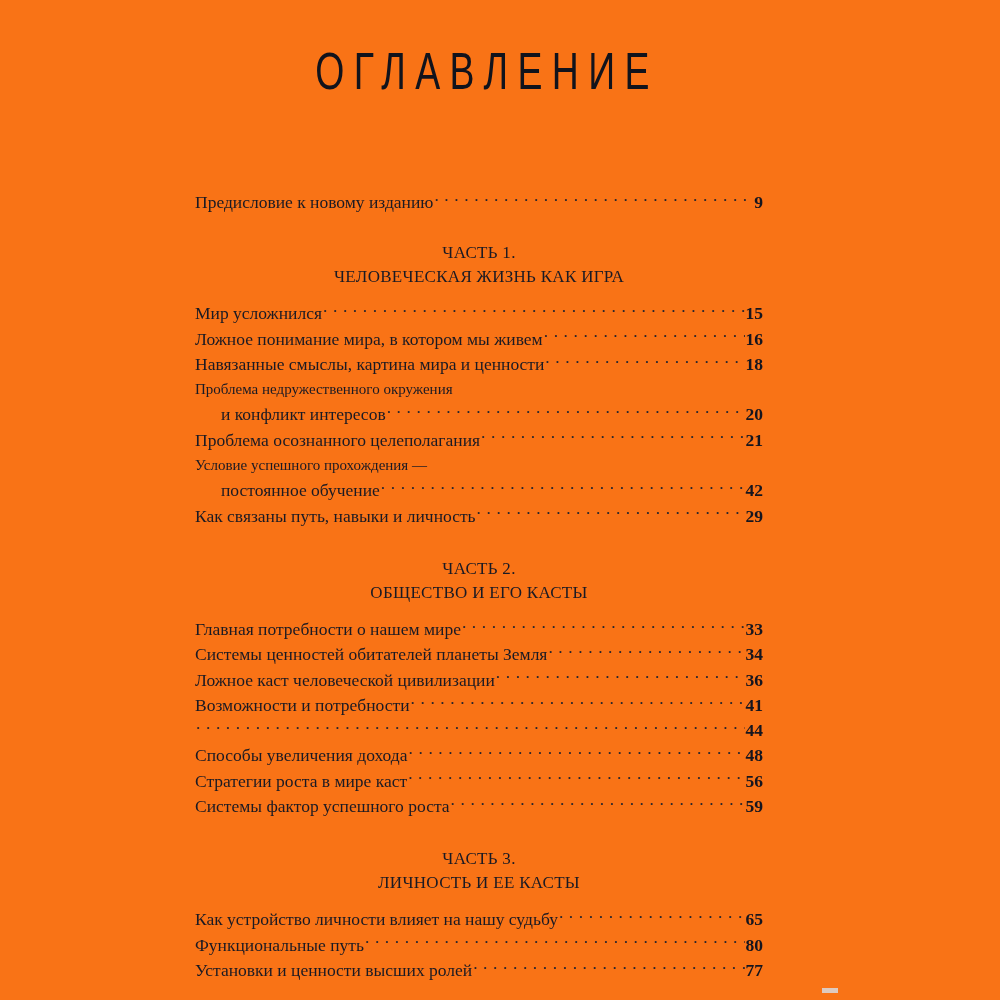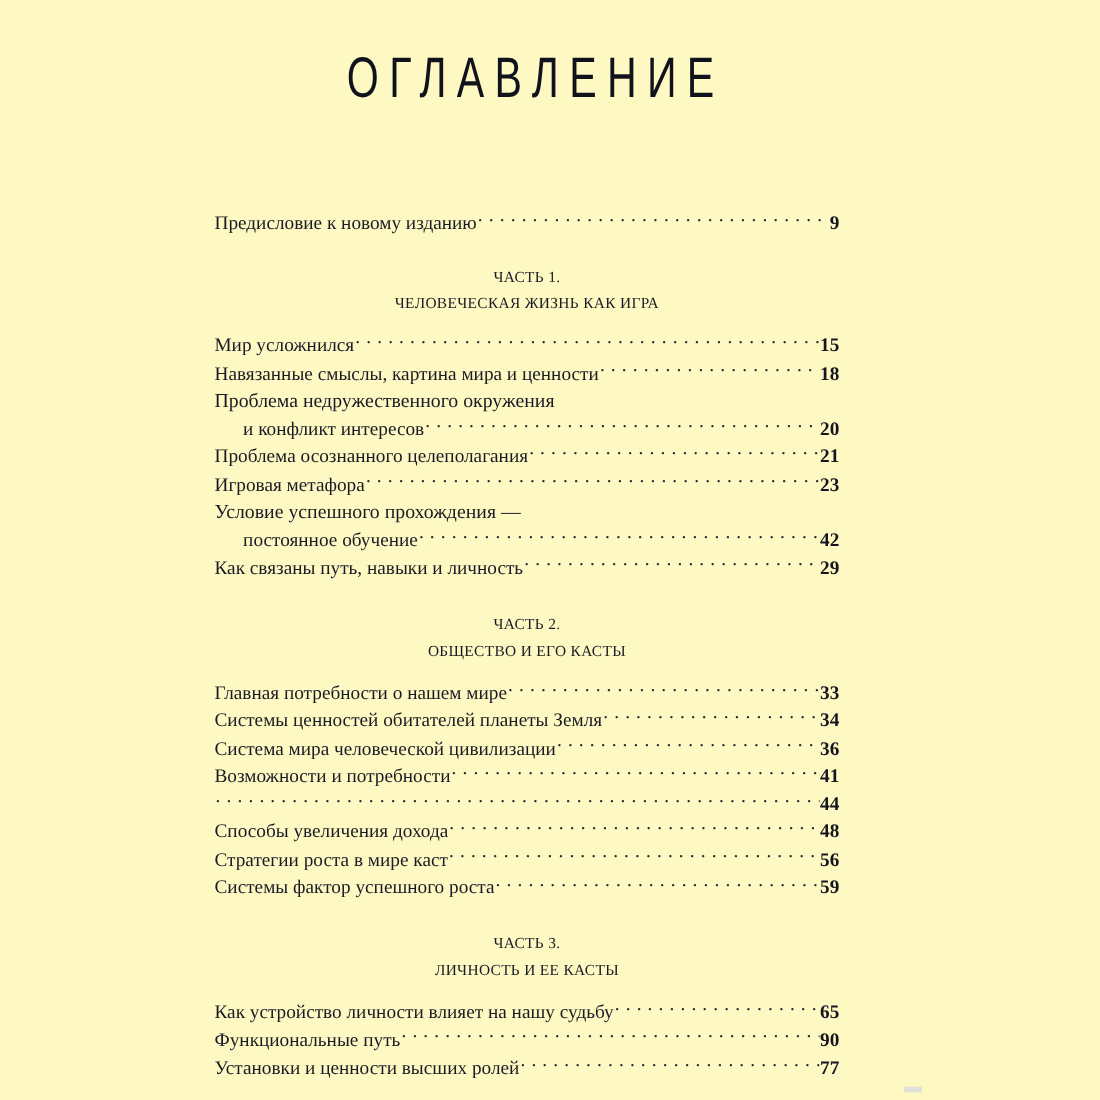--- a/index.html
+++ b/index.html
@@ -13,21 +13,21 @@
     background: #ffffff;
     font-family: "Liberation Serif", "DejaVu Serif", serif;
     color: #1a1a24;
     overflow: hidden;
   }
 
   .page {
     position: relative;
     width: 1000px;
     height: 1000px;
-    background: #fef9c3;
+    background: #f97316;
     box-sizing: border-box;
   }
 
   
   .toc-title {
     position: absolute;
     top: 44px;
     left: 0;
     width: 965px;
     text-align: center;
@@ -50,21 +50,21 @@
     left: 195px;
     width: 568px;
   }
 
   
   .part-heading {
     text-align: center;
     width: 568px;
     margin: 0;
     padding: 0;
-    font-size: 14px;
+    font-size: 17px;
     line-height: 24px;
     letter-spacing: 0.3px;
     color: #1a1a24;
     white-space: nowrap;
   }
   .part-heading .part-line-1 { display: block; }
   .part-heading .part-line-2 { display: block; }
 
   .part-block {
     margin-top: 28px;
@@ -122,21 +122,21 @@
   }
 
   
   .entry-cont .entry-text {
     padding-left: 26px;
   }
 
   
   .entry-plain {
     display: block;
-    font-size: 18px;
+    font-size: 15px;
     line-height: 25.3px;
     white-space: pre;
     color: #1a1a24;
   }
 
   
   .bottom-mark {
     position: absolute;
     left: 822px;
     top: 988px;
@@ -175,45 +175,45 @@
     <div>
       <div class="entry">
         <div class="entry-row">
           <span class="entry-text">Мир усложнился</span>
           <span class="leader"></span>
           <span class="entry-page">15</span>
         </div>
       </div>
       <div class="entry">
         <div class="entry-row">
+          <span class="entry-text">Ложное понимание мира, в котором мы живем</span>
+          <span class="leader"></span>
+          <span class="entry-page">16</span>
+        </div>
+      </div>
+      <div class="entry">
+        <div class="entry-row">
           <span class="entry-text">Навязанные смыслы, картина мира и ценности</span>
           <span class="leader"></span>
           <span class="entry-page">18</span>
         </div>
       </div>
       <div class="entry">
         <div class="entry-plain">Проблема недружественного окружения</div>
         <div class="entry-row entry-cont">
           <span class="entry-text">и конфликт интересов</span>
           <span class="leader"></span>
           <span class="entry-page">20</span>
         </div>
       </div>
       <div class="entry">
         <div class="entry-row">
           <span class="entry-text">Проблема осознанного целеполагания</span>
           <span class="leader"></span>
           <span class="entry-page">21</span>
-        </div>
-      </div>
-      <div class="entry">
-        <div class="entry-row">
-          <span class="entry-text">Игровая метафора</span>
-          <span class="leader"></span>
-          <span class="entry-page">23</span>
         </div>
       </div>
       <div class="entry">
         <div class="entry-plain">Условие успешного прохождения —</div>
         <div class="entry-row entry-cont">
           <span class="entry-text">постоянное обучение</span>
           <span class="leader"></span>
           <span class="entry-page">42</span>
         </div>
       </div>
@@ -243,21 +243,21 @@
       </div>
       <div class="entry">
         <div class="entry-row">
           <span class="entry-text">Системы ценностей обитателей планеты Земля</span>
           <span class="leader"></span>
           <span class="entry-page">34</span>
         </div>
       </div>
       <div class="entry">
         <div class="entry-row">
-          <span class="entry-text">Система мира человеческой цивилизации</span>
+          <span class="entry-text">Ложное каст человеческой цивилизации</span>
           <span class="leader"></span>
           <span class="entry-page">36</span>
         </div>
       </div>
       <div class="entry">
         <div class="entry-row">
           <span class="entry-text">Возможности и потребности</span>
           <span class="leader"></span>
           <span class="entry-page">41</span>
         </div>
@@ -303,21 +303,21 @@
         <div class="entry-row">
           <span class="entry-text">Как устройство личности влияет на нашу судьбу</span>
           <span class="leader"></span>
           <span class="entry-page">65</span>
         </div>
       </div>
       <div class="entry">
         <div class="entry-row">
           <span class="entry-text">Функциональные путь</span>
           <span class="leader"></span>
-          <span class="entry-page">90</span>
+          <span class="entry-page">80</span>
         </div>
       </div>
       <div class="entry">
         <div class="entry-row">
           <span class="entry-text">Установки и ценности высших ролей</span>
           <span class="leader"></span>
           <span class="entry-page">77</span>
         </div>
       </div>
 

